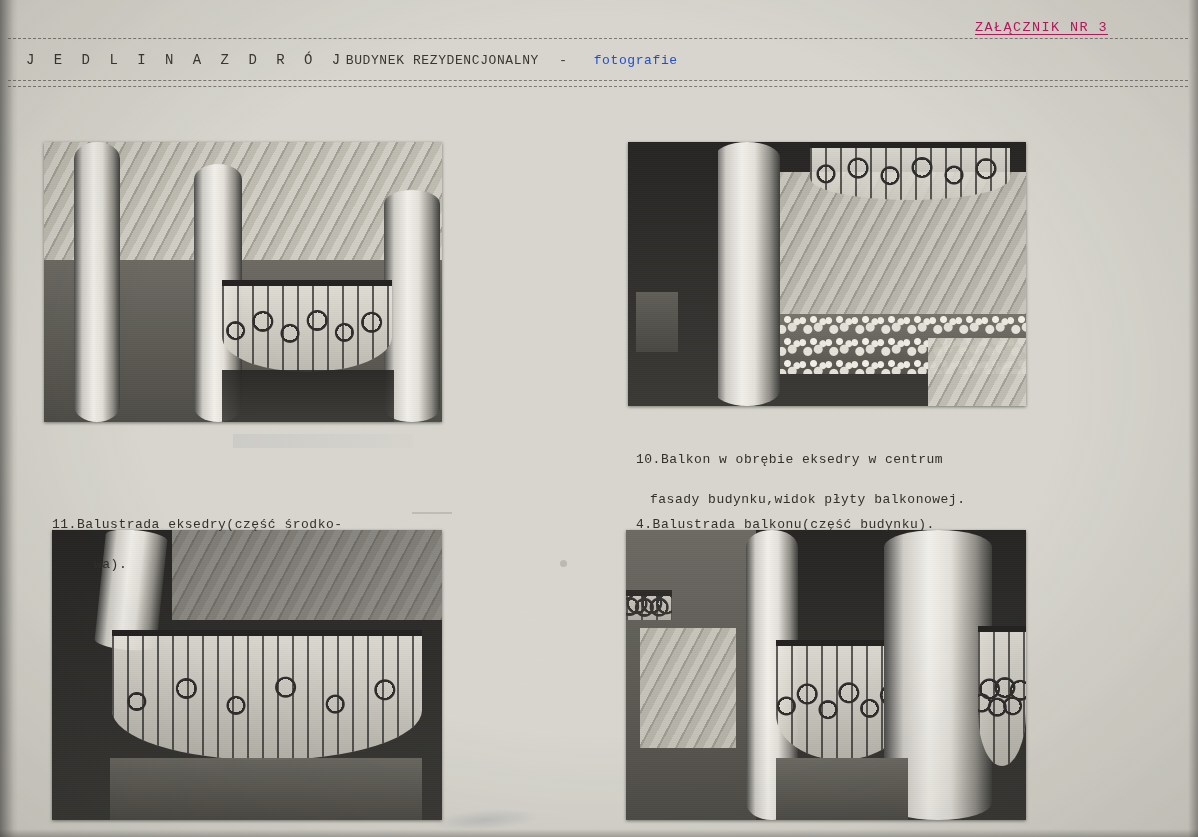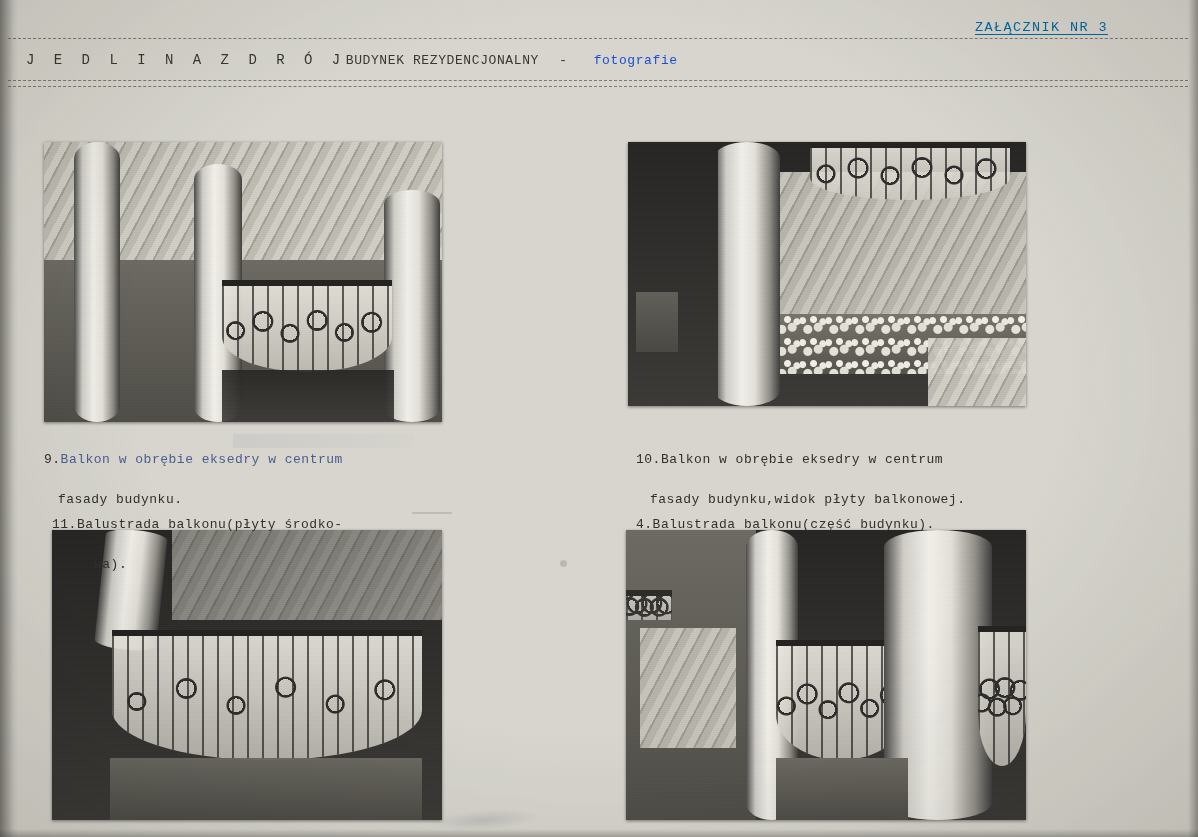--- a/index.html
+++ b/index.html
@@ -57,21 +57,21 @@
     background: linear-gradient(0deg, rgba(70,68,62,0.35), rgba(70,68,62,0));
   }
 
   
   .annex-label {
     position: absolute;
     right: 90px;
     top: 20px;
     font-size: 13.5px;
     letter-spacing: 1.4px;
-    color: #0369a1;
+    color: #be185d;
     text-decoration: underline;
     text-underline-offset: 3px;
     white-space: nowrap;
   }
 
   .dashed-rule {
     position: absolute;
     left: 8px;
     width: 1180px;
     height: 0;
@@ -290,32 +290,28 @@
     <div class="railing" style="left:0;top:60px;width:46px;height:30px;opacity:0.85;"></div>
     <div class="ceil-planks" style="left:14px;top:98px;width:96px;height:120px;opacity:0.85;"></div>
     <div class="col" style="left:120px;top:0;width:52px;height:290px;"></div>
     <div class="railing railing-curve" style="left:150px;top:110px;width:130px;height:120px;"></div>
     <div class="col" style="left:258px;top:0;width:108px;height:290px;"></div>
     <div class="railing railing-curve" style="left:352px;top:96px;width:48px;height:140px;"></div>
     <div class="mid-wall" style="left:150px;top:228px;width:132px;height:62px;"></div>
     <div class="grain"></div>
   </div>
 
-  <div class="caption" id="cap-9">
-    <span>9.</span><span class="hl-blue">Balkon w obrębie eksedry w centrum</span><br>
-    <span class="indent"></span><span>fasady budynku.</span>
-  </div>
 
   <div class="caption" id="cap-10">
     <span>10.</span><span>Balkon w obrębie eksedry w centrum</span><br>
     <span class="indent"></span><span>fasady budynku,widok płyty balkonowej.</span>
   </div>
 
   <div class="caption" id="cap-11">
-    <span>11.</span><span>Balustrada balkonu(płyty środko-</span><br>
+    <span>11.</span><span>Balustrada eksedry(część środko-</span><br>
     <span class="indent" style="width:42px;"></span><span>wa).</span>
   </div>
 
   <div class="caption" id="cap-12">
     <span>4.</span><span>Balustrada balkonu(część budynku).</span>
   </div>
 
   <div class="smudge" id="smudge-1"></div>
   <div class="smudge" id="smudge-2"></div>
   <div class="smudge" id="smudge-3"></div>

